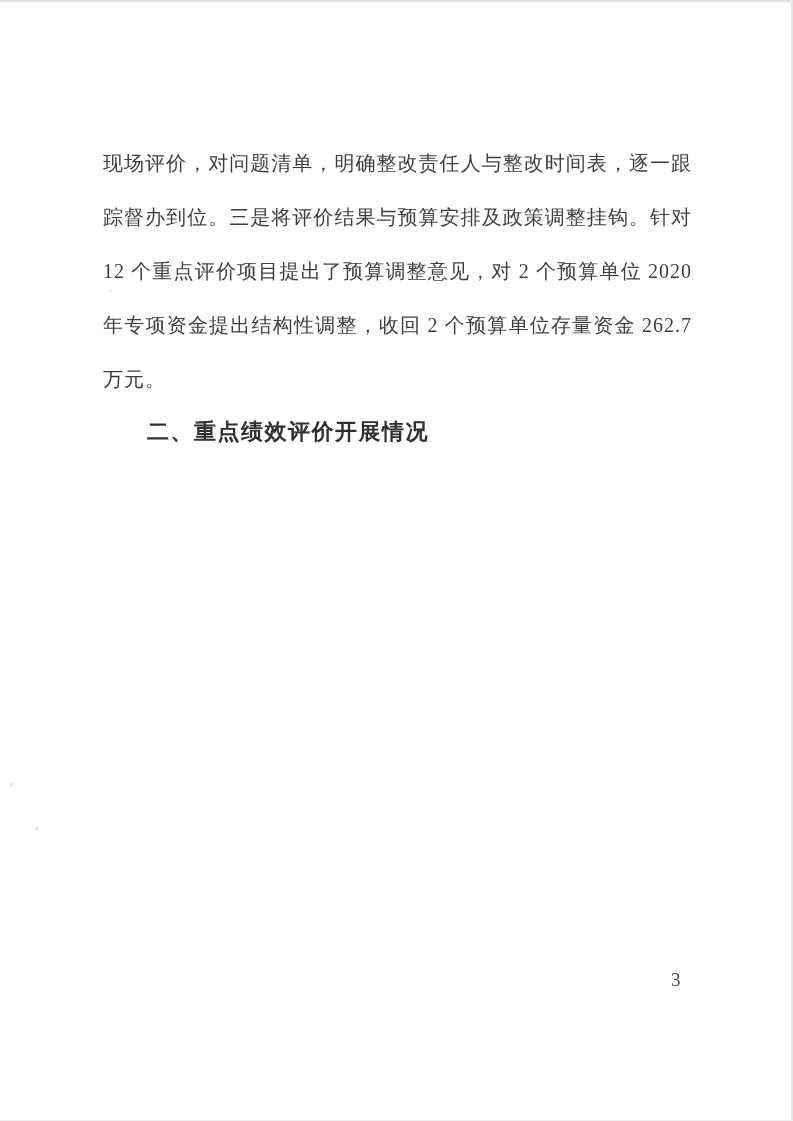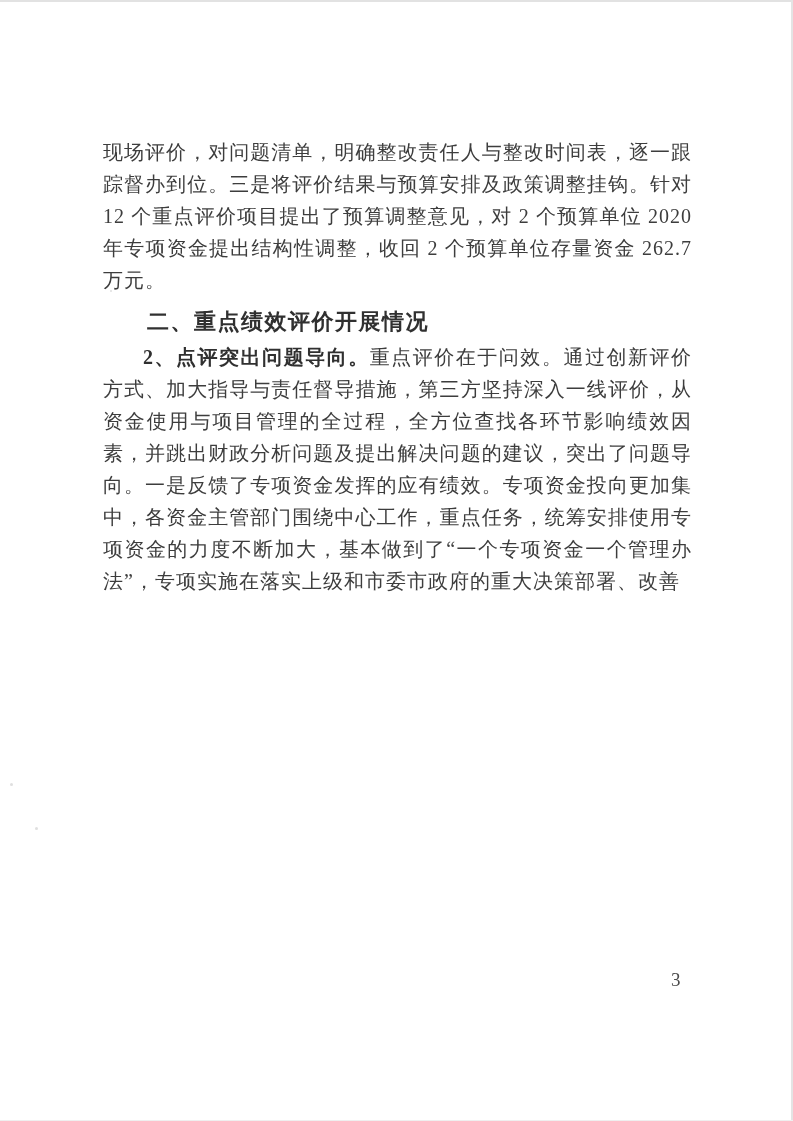--- a/index.html
+++ b/index.html
@@ -28,21 +28,21 @@
   }
   .speckle.s1{left:10px;top:783px;}
   .speckle.s2{left:35px;top:827px;}
   .speckle.s3{left:110px;top:290px;width:2px;height:2px;}
   .content{
     position:absolute;left:103px;top:136px;width:589px;
   }
   .paragraph{
     margin:0;
     font-size:20px;
-    line-height:32px;
+    line-height:54px;
     letter-spacing:1px;
     color:#3d3d3d;
     text-align:justify;
     text-justify:inter-character;
     font-family:"Liberation Serif","DejaVu Serif",serif;
   }
   .paragraph.indent{text-indent:2em;}
   .paragraph + .paragraph{margin-top:5px;}
   .heading{
     margin:7px 0 0 0;
@@ -69,16 +69,15 @@
 <div class="scan-edge-top"></div>
 <div class="scan-edge-right"></div>
 <div class="scan-edge-bottom"></div>
 <div class="speckle s1"></div>
 <div class="speckle s2"></div>
 <div class="speckle s3"></div>
 
 <div class="content">
     <p class="paragraph"><span class="seg">现场评价，对问题清单，明确整改责任人与整改时间表，逐一跟踪督办到位。三是将评价结果与预算安排及政策调整挂钩。针对 12 个重点评价项目提出了预算调整意见，对 2 个预算单位 2020 年专项资金提出结构性调整，收回 2 个预算单位存量资金 262.7 万元。</span></p>
     <p class="heading indent"><span class="seg bold">二、重点绩效评价开展情况</span></p>
-    <p class="paragraph indent"><span class="seg bold">2、点评突出问题导向。</span><span class="seg">重点评价在于问效。通过创新评价方式、加大指导与责任督导措施，第三方坚持深入一线评价，从资金使用与项目管理的全过程，全方位查找各环节影响绩效因素，并跳出财政分析问题及提出解决问题的建议，突出了问题导向。一是反馈了专项资金发挥的应有绩效。专项资金投向更加集中，各资金主管部门围绕中心工作，重点任务，统筹安排使用专项资金的力度不断加大，基本做到了“一个专项资金一个管理办法”，专项实施在落实上级和市委市政府的重大决策部署、改善</span></p>
   </div>
 
 <div class="page-number">3</div>
 
 </body></html>

